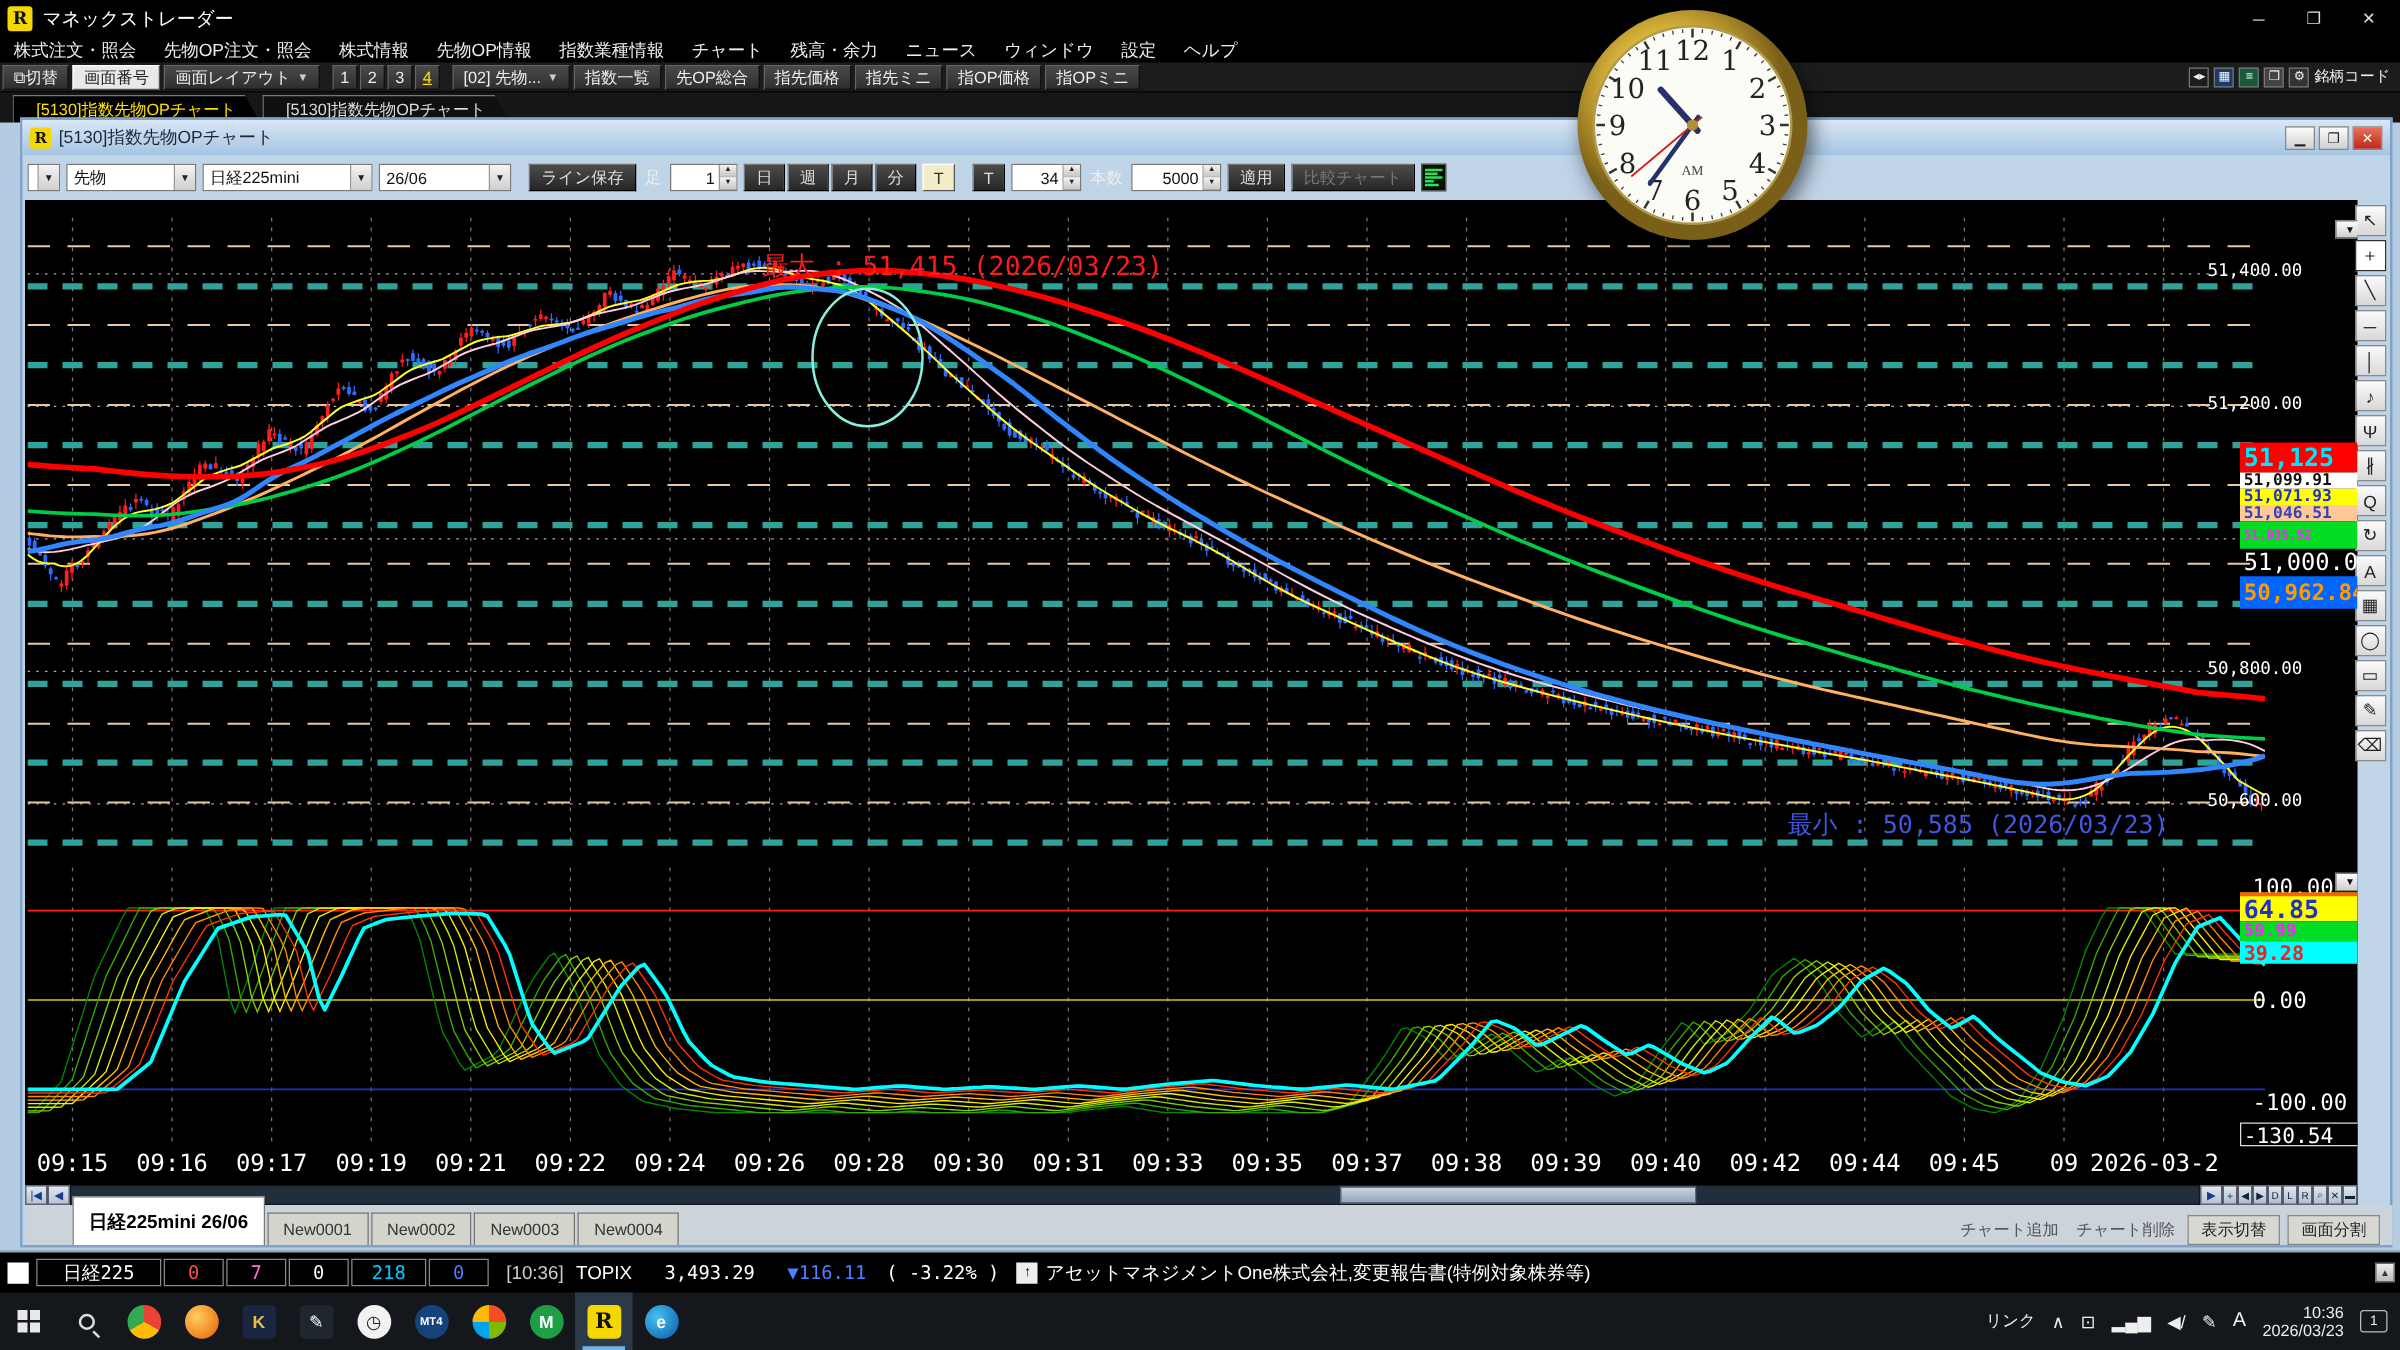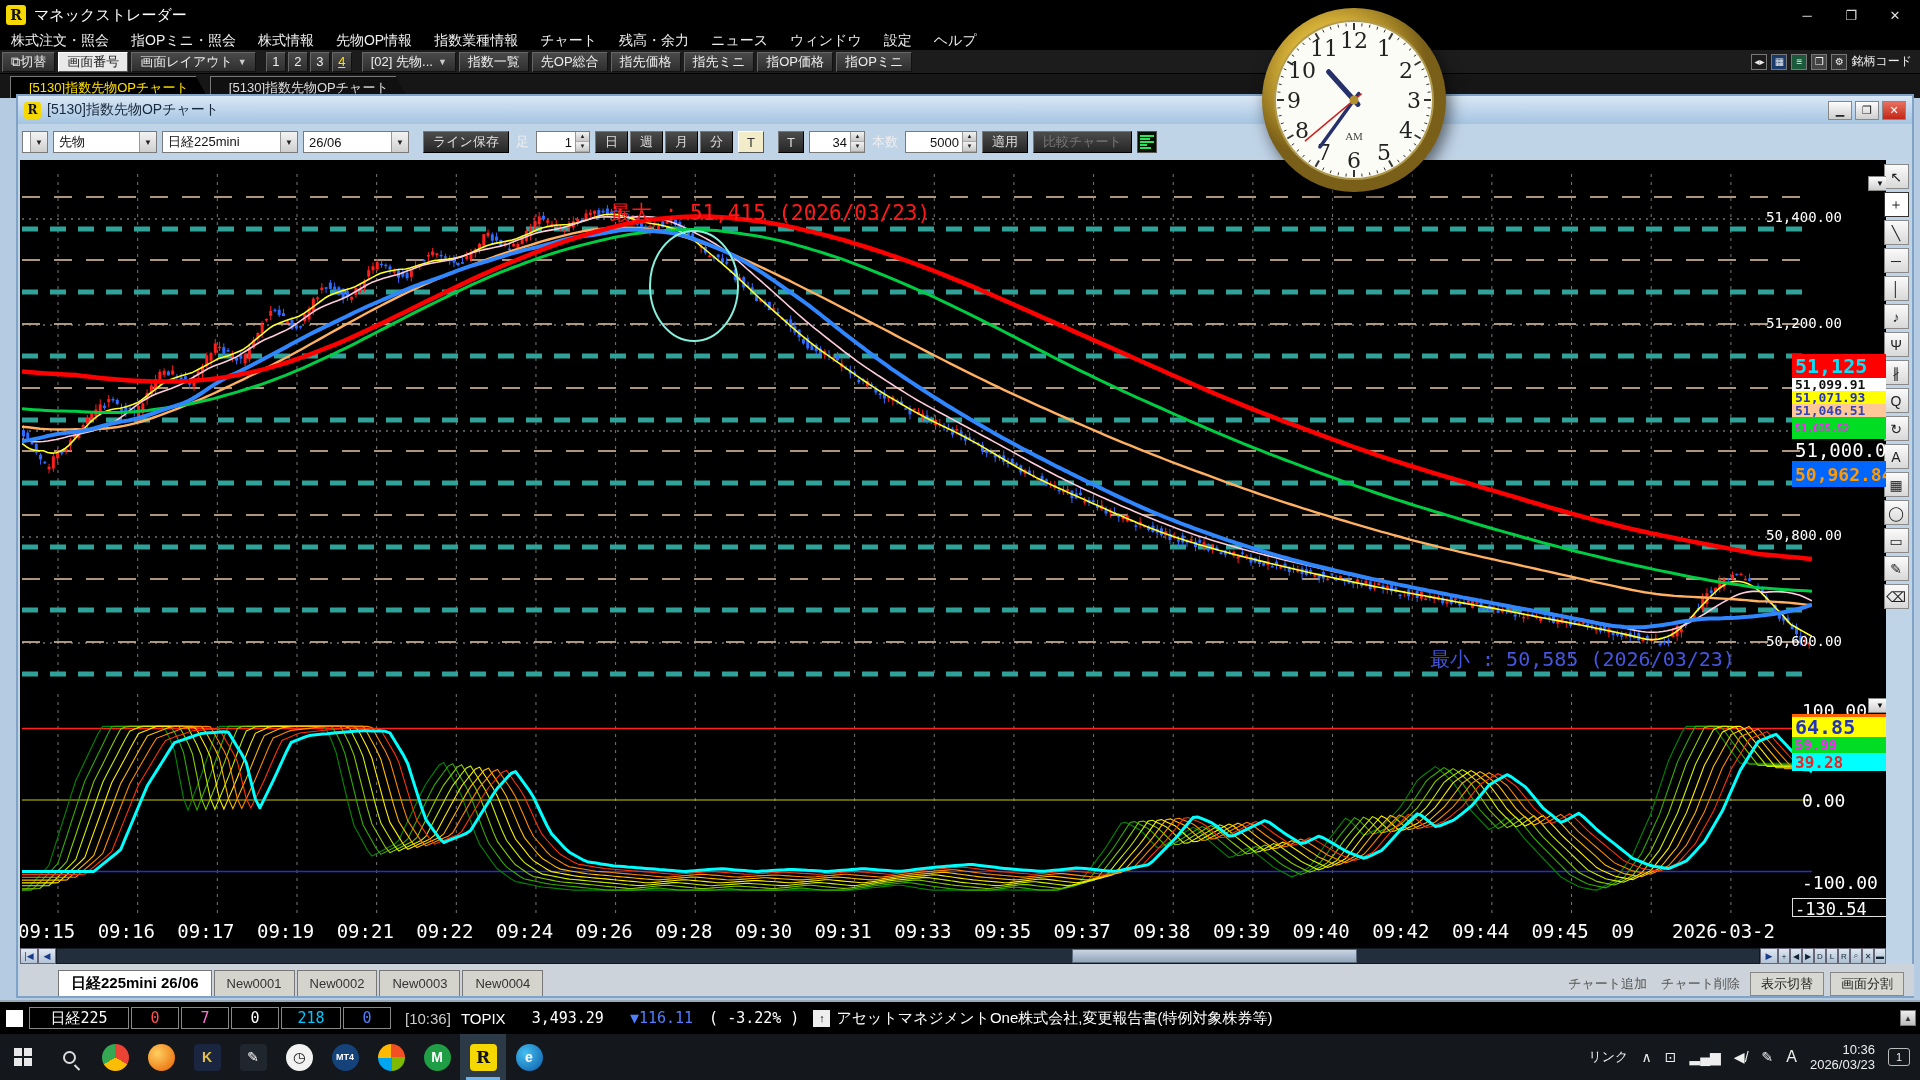--- a/index.html
+++ b/index.html
@@ -57,38 +57,38 @@
 #oscsvg{position:absolute;left:2px;top:534px}
 .axlabel{position:absolute;left:1746px;width:130px;height:22px;color:#fff;font-family:"DejaVu Sans Mono",monospace;font-size:14px;white-space:nowrap}
 #badge-stack{position:absolute;left:1772px;top:194px;width:94px;z-index:3}
 .pbadge{width:100%;display:flex;align-items:center;padding-left:3px;font-family:"DejaVu Sans Mono",monospace;font-weight:bold;white-space:nowrap}
 #osc-labels .pbadge{padding-left:3px}
 .osc-axlabel{position:absolute;left:1782px;width:110px;color:#fff;font-family:"DejaVu Sans Mono",monospace;font-size:18px;white-space:nowrap}
 #osc-current{position:absolute;left:1772px;top:738px;width:110px;height:19px;border:1px solid #ddd;color:#fff;
   font-family:"DejaVu Sans Mono",monospace;font-size:17px;padding-left:2px;background:#000;white-space:nowrap}
 .ddbtn{position:absolute;width:24px;height:15px;background:linear-gradient(#fdfdfd,#cfcfcf);border:1px solid #888;
   display:flex;align-items:center;justify-content:center;font-size:8px;color:#111;z-index:4}
-.xlab{position:absolute;top:760px;width:80px;text-align:left;color:#fff;font-family:"DejaVu Sans Mono",monospace;font-size:19px;white-space:nowrap}
+.xlab{position:absolute;top:760px;width:80px;text-align:center;color:#fff;font-family:"DejaVu Sans Mono",monospace;font-size:19px;white-space:nowrap}
 #xdate{position:absolute;top:760px;left:1652px;color:#fff;font-family:"DejaVu Sans Mono",monospace;font-size:19px;white-space:nowrap}
 #scrollrow{position:absolute;left:0;top:788px;width:1866px;height:16px;background:#1a2430;display:flex;align-items:stretch}
 .scbtn{width:18px;background:linear-gradient(#dfe8f2,#b4c4d6);border:1px solid #667;color:#1a3a8a;font-size:9px;
   display:flex;align-items:center;justify-content:center}
 #sctrack{position:relative;flex:1;background:#232e3c;border:1px solid #101820}
 #scthumb{position:absolute;left:1015px;top:0;width:285px;height:100%;background:linear-gradient(#c8d4e2,#93a5ba);border:1px solid #5a6a7c}
 #scrollrow .grp{display:flex}
 .tinybtn{width:12px;background:linear-gradient(#dfe8f2,#aebfd2);border:1px solid #667;color:#123;font-size:8px;
   display:flex;align-items:center;justify-content:center}
 #toolstrip{position:absolute;right:2px;top:66px;width:28px;display:flex;flex-direction:column;gap:3px;align-items:center;padding-top:2px}
 .toolbtn{width:25px;height:25px;background:linear-gradient(#fbfbfb,#d8d8d8);border:1px solid #8a8a8a;color:#222;
   font-size:14px;display:flex;align-items:center;justify-content:center}
 .toolbtn.active{background:#fff;border-color:#333}
 
 #cw-tabsrow{position:absolute;left:2px;top:868px;width:1894px;height:32px;background:#ccd3da;display:flex;align-items:flex-end;padding-left:38px}
 .btab{height:26px;display:flex;align-items:center;padding:0 12px;border:1px solid #777;border-bottom:none;background:#d4d4cc;color:#333;font-size:13px;margin-right:2px}
-.btab.active{background:#fff;color:#000;font-weight:bold;font-size:15px;height:26px}
+.btab.active{background:#fff;color:#000;font-weight:bold;font-size:15px;height:39px}
 #cw-tabsrow .right{margin-left:auto;display:flex;align-items:center;gap:6px;padding-right:10px;font-size:13px}
 .flatbtn{color:#555;padding:2px 4px}
 .boxbtn{border:1px solid #888;background:#d8d8d2;color:#222;padding:2px 10px}
 
 #statusbar{position:absolute;left:0;top:1000px;width:1920px;height:34px;background:#000;border-top:2px solid #9ab;
   display:flex;align-items:center;gap:0;font-size:15px;color:#fff}
 #statusbar .wsq{width:17px;height:17px;background:#fff;margin:0 6px}
 .scell{height:22px;border:1px solid #888;display:flex;align-items:center;justify-content:center;
   font-family:"DejaVu Sans Mono",monospace;font-size:15px;background:#000}
 #news-ic{width:17px;height:17px;background:#eee;color:#000;font-size:11px;display:flex;align-items:center;justify-content:center;margin:0 6px 0 14px}
@@ -119,21 +119,21 @@
   <span class="appicon">R</span>
   <span>マネックストレーダー</span>
   <div class="winbtns">
     <span class="winbtn">─</span>
     <span class="winbtn">❐</span>
     <span class="winbtn">✕</span>
   </div>
 </div>
 <div id="menubar">
     <div class="menu-item">株式注文・照会</div>
-    <div class="menu-item">指OPミニ・照会</div>
+    <div class="menu-item">先物OP注文・照会</div>
     <div class="menu-item">株式情報</div>
     <div class="menu-item">先物OP情報</div>
     <div class="menu-item">指数業種情報</div>
     <div class="menu-item">チャート</div>
     <div class="menu-item">残高・余力</div>
     <div class="menu-item">ニュース</div>
     <div class="menu-item">ウィンドウ</div>
     <div class="menu-item">設定</div>
     <div class="menu-item">ヘルプ</div>
   </div>

